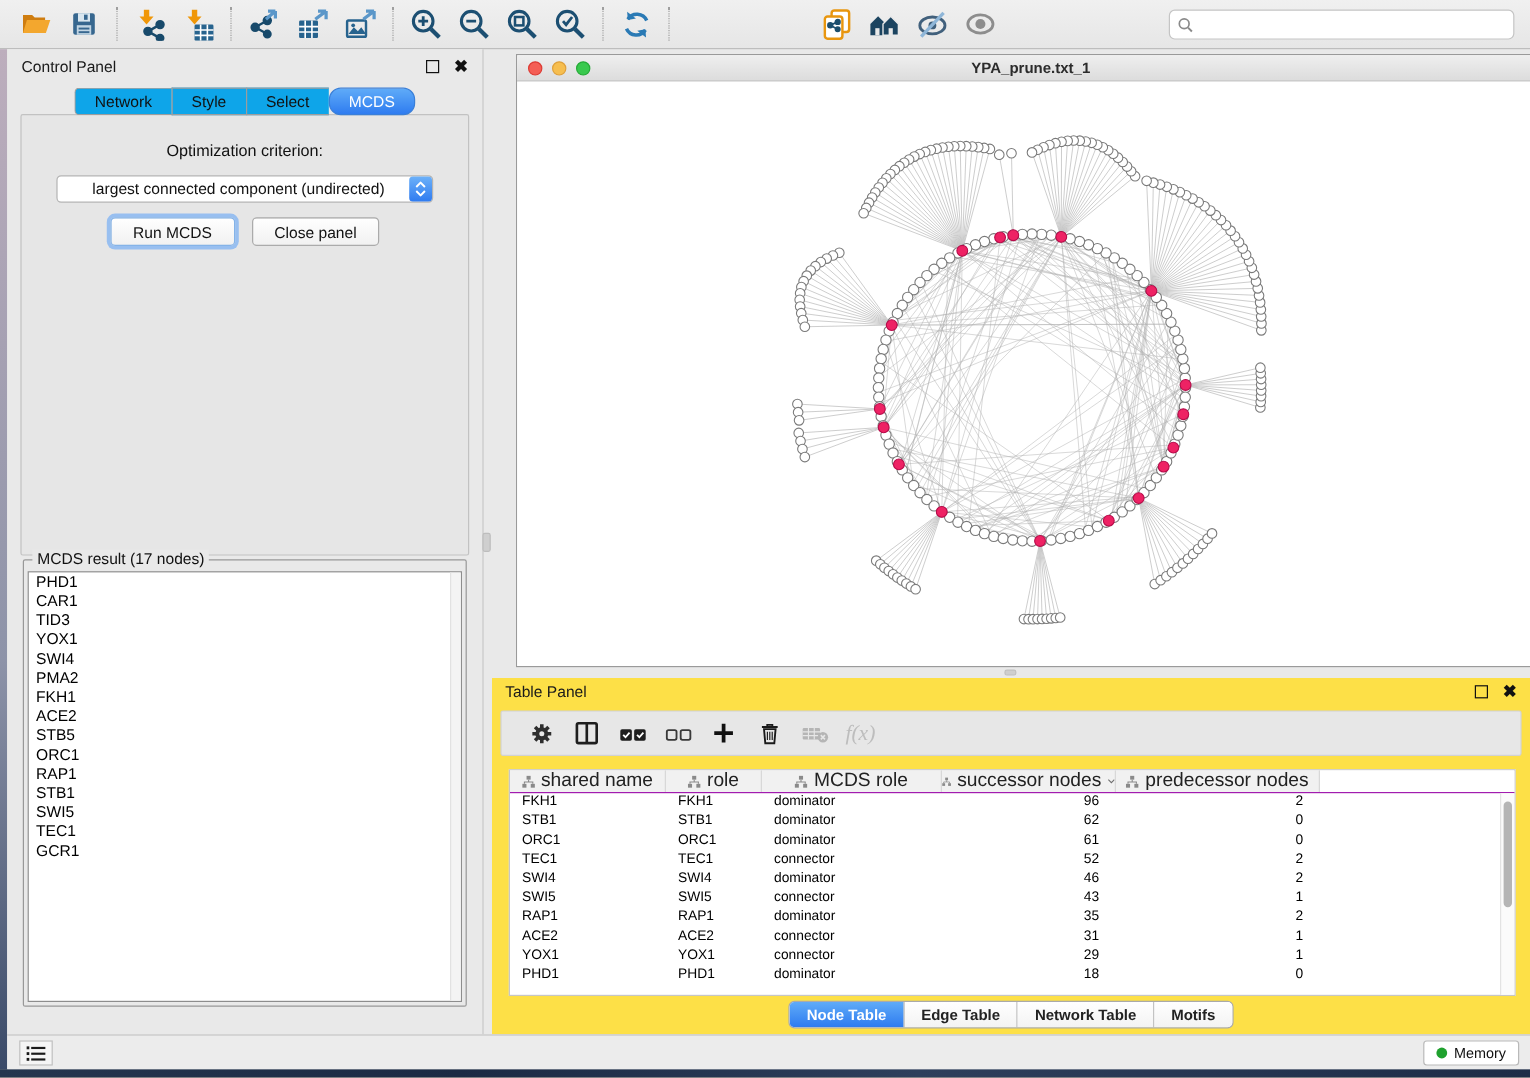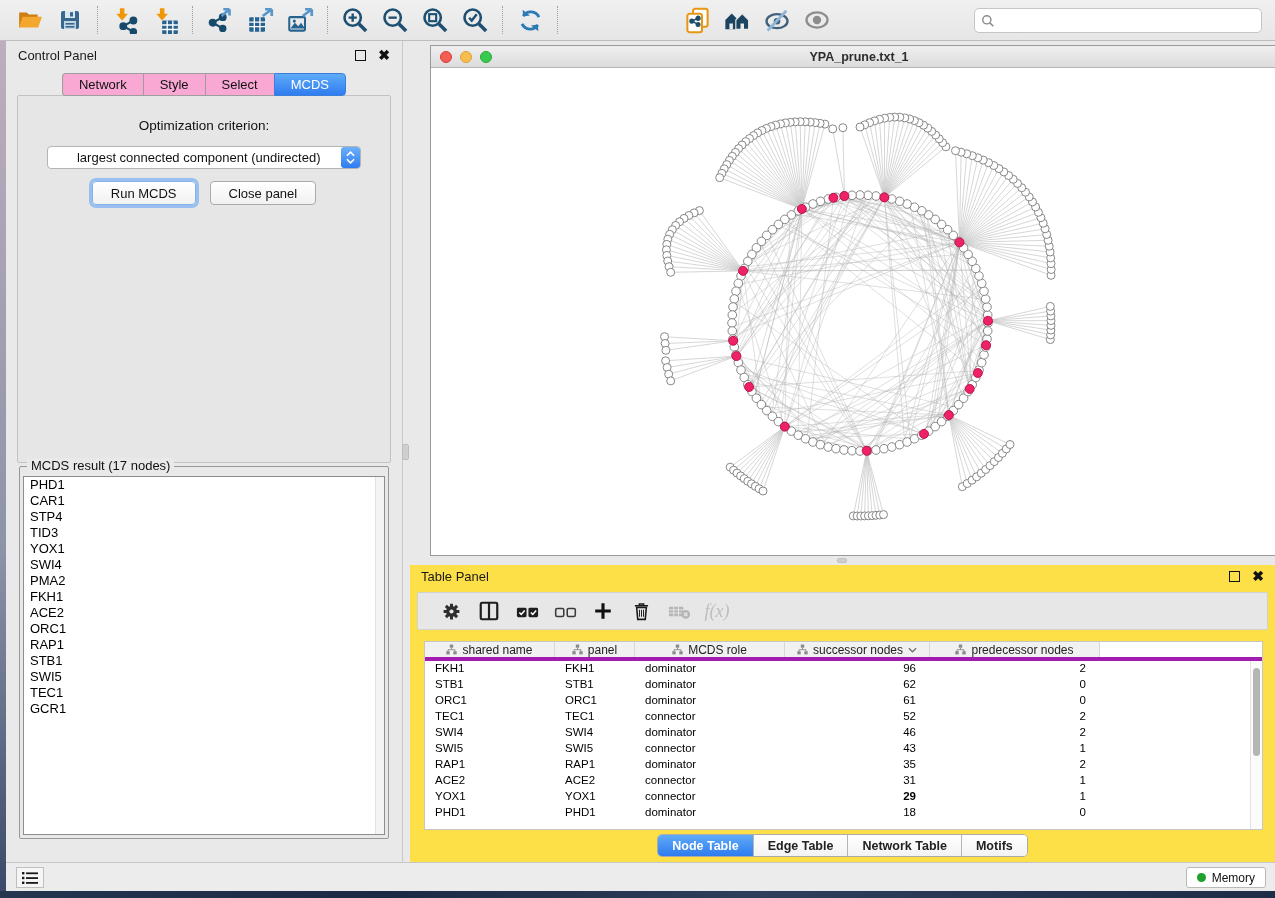--- a/index.html
+++ b/index.html
@@ -18,24 +18,24 @@
   .desk-left{position:absolute;left:0;top:41px;width:6px;height:850px;background:linear-gradient(#bdaebd,#8d93a8 60%,#3a4a68);}
   .desk-bottom{position:absolute;left:0;bottom:0;width:1275px;height:7px;background:linear-gradient(90deg,#25364f,#1b2a44 30%,#2e3f5c 60%,#1d2c47);}
 
   
   .cpanel{position:absolute;left:6px;top:41px;width:397px;height:821px;background:#e9e9e9;border-right:1px solid #c9c9c9;}
   .cp-title{height:28px;display:flex;align-items:center;padding:0 12px;font-size:13px;color:#1a1a1a;}
   .cp-title .t{flex:1;}
   .win-float{width:11px;height:11px;border:1.6px solid #111;display:inline-block;margin-right:12px;}
   .win-close{font-size:14px;font-weight:bold;color:#111;line-height:11px;}
   .cp-tabs{display:flex;justify-content:center;height:23px;margin-top:4px;position:relative;z-index:2;}
-  .cp-tab{background:#f9a8d4;border:1px solid #9d9d9d;border-right:none;padding:0 16px;font-size:13px;display:flex;align-items:center;color:#111;}
+  .cp-tab{background:#0ea5e9;border:1px solid #9d9d9d;border-right:none;padding:0 16px;font-size:13px;display:flex;align-items:center;color:#111;}
   .cp-tab:first-child{border-radius:4px 0 0 4px;}
   .cp-tab:last-child{border-right:1px solid #9d9d9d;border-radius:0 4px 4px 0;}
-  .cp-tab.active{background:linear-gradient(#5fabf8,#2f7cf0);color:#fff;border-color:#3a7fd8;}
+  .cp-tab.active{background:linear-gradient(#5fabf8,#2f7cf0);color:#fff;border-color:#3a7fd8;border-radius:10px;}
   .cp-body{position:absolute;left:11px;right:11px;top:54px;height:368px;background:#e6e6e6;border:1px solid #c2c2c2;border-radius:2px;text-align:center;}
   .opt-label{margin-top:22px;font-size:13.5px;color:#111;}
   .dropdown{margin:13px auto 0;width:314px;height:23px;background:#fff;border:1px solid #b4b4b4;border-radius:4px;display:flex;align-items:center;position:relative;}
   .dropdown .val{flex:1;font-size:13px;color:#111;padding-left:9px;text-align:center;white-space:nowrap;}
   .dd-spin{width:19px;height:21px;margin:0;border-radius:3px;background:linear-gradient(#6cb1f9,#2f7bf0);display:flex;flex-direction:column;align-items:center;justify-content:center;gap:1px;margin-right:0.5px;}
   .dd-spin svg{display:block;}
   .btn-row{margin-top:12px;display:flex;justify-content:center;gap:14px;}
   .btn{height:24px;padding:0 18px;background:linear-gradient(#ffffff,#f1f1f1);border:1px solid #ababab;border-radius:4px;font-size:13px;color:#111;display:flex;align-items:center;}
   .btn.focused{box-shadow:0 0 0 3px rgba(110,170,246,.65);border-color:#84b3e8;}
   .mcds-group{position:absolute;left:13px;right:13px;top:425px;height:373px;border:1px solid #989898;border-radius:2px;}
@@ -60,21 +60,21 @@
   .net-view{position:absolute;left:0;top:22px;right:0;bottom:0;background:#fff;overflow:hidden;}
 
   
   .tpanel{position:absolute;left:410px;top:565px;width:865px;height:297px;background:#fde047;}
   .tp-title{height:23px;display:flex;align-items:center;padding:0 11px;font-size:13px;color:#1a1a1a;}
   .tp-title .t{flex:1;}
   .tp-toolbar{margin:4px 7px 0 7px;height:38px;background:#e7e7e7;border:1px solid #d2d2d2;border-radius:2px;display:flex;align-items:center;padding:0 14px;gap:0;}
   .tp-tool{width:38px;height:32px;display:flex;align-items:center;justify-content:center;}
   .fx{font-family:"Liberation Serif",serif;font-style:italic;font-size:18px;color:#bdbdbd;}
   .dtable{position:absolute;left:14px;right:12px;top:76px;height:189px;background:#fff;border:1px solid #c6c6c6;}
-  .thead{display:flex;height:19px;border-bottom:4px solid #a21caf;font-size:12px;color:#222;}
+  .thead{display:flex;height:19px;border-bottom:1px solid #a21caf;font-size:16px;color:#222;}
   .th{background:#f1f1f1;border-right:1px solid #d8d8d8;display:flex;align-items:center;justify-content:center;gap:5px;overflow:hidden;white-space:nowrap;}
   .th.filler{background:#fff;border-right:none;flex:1;}
   .tbody{position:absolute;left:0;right:12px;top:19px;bottom:0;overflow:hidden;}
   .tr{display:flex;height:16px;font-size:11.5px;color:#000;}
   .td{padding:1px 10px 0 10px;overflow:hidden;white-space:nowrap;}
   .td.num{text-align:right;padding-right:14px;}
   .tscroll{position:absolute;right:0;top:19px;bottom:0;width:12px;background:#fbfbfb;border-left:1px solid #e3e3e3;}
   .tthumb{position:absolute;left:2px;right:2px;top:7px;height:88px;background:#b5b5b5;border-radius:5px;}
   .tp-tabs{position:absolute;left:0;right:0;bottom:5px;display:flex;justify-content:center;}
   .seg{display:flex;border:1px solid #aaaaaa;border-radius:5px;overflow:hidden;background:#fff;}
@@ -288,27 +288,27 @@
             <span>Close panel</span>
           </div>
       </div>
     </div>
     <div class="mcds-group">
       <div class="mcds-legend">MCDS result (17 nodes)</div>
       <div class="mcds-list" id="mcds-list">
         <div class="mcds-scroll"></div>
       <div class="mcds-item">PHD1</div>
           <div class="mcds-item">CAR1</div>
-          <div class="mcds-item">STP4</div>
           <div class="mcds-item">TID3</div>
           <div class="mcds-item">YOX1</div>
           <div class="mcds-item">SWI4</div>
           <div class="mcds-item">PMA2</div>
           <div class="mcds-item">FKH1</div>
           <div class="mcds-item">ACE2</div>
+          <div class="mcds-item">STB5</div>
           <div class="mcds-item">ORC1</div>
           <div class="mcds-item">RAP1</div>
           <div class="mcds-item">STB1</div>
           <div class="mcds-item">SWI5</div>
           <div class="mcds-item">TEC1</div>
           <div class="mcds-item">GCR1</div>
         </div>
     </div>
   </div>
 
@@ -1008,21 +1008,21 @@
           </div>
           <div class="th" style="width: 80px;">
             <svg width="11" height="11" viewBox="0 0 11 11">
               <g fill="#8a8a8a">
                 <rect x="3.8" y="0.5" width="3.4" height="3.2"></rect>
                 <rect x="0.3" y="7.2" width="3.4" height="3.2"></rect>
                 <rect x="7.3" y="7.2" width="3.4" height="3.2"></rect>
               </g>
               <path d="M5.5 3.7v2M2 7.2V5.7h7v1.5" stroke="#8a8a8a" fill="none" stroke-width="0.9"></path>
             </svg>
-            <span>panel</span>
+            <span>role</span>
           </div>
           <div class="th" style="width: 150px;">
             <svg width="11" height="11" viewBox="0 0 11 11">
               <g fill="#8a8a8a">
                 <rect x="3.8" y="0.5" width="3.4" height="3.2"></rect>
                 <rect x="0.3" y="7.2" width="3.4" height="3.2"></rect>
                 <rect x="7.3" y="7.2" width="3.4" height="3.2"></rect>
               </g>
               <path d="M5.5 3.7v2M2 7.2V5.7h7v1.5" stroke="#8a8a8a" fill="none" stroke-width="0.9"></path>
             </svg>
@@ -1109,21 +1109,21 @@
             <div class="td" style="width: 130px;">ACE2</div>
             <div class="td" style="width: 80px;">ACE2</div>
             <div class="td" style="width: 150px;">connector</div>
             <div class="td num" style="width: 145px;">31</div>
             <div class="td num" style="width: 170px;">1</div>
           </div>
           <div class="tr">
             <div class="td" style="width: 130px;">YOX1</div>
             <div class="td" style="width: 80px;">YOX1</div>
             <div class="td" style="width: 150px;">connector</div>
-            <div class="td num" style="width: 145px; font-weight: bold;">29</div>
+            <div class="td num" style="width: 145px;">29</div>
             <div class="td num" style="width: 170px;">1</div>
           </div>
           <div class="tr">
             <div class="td" style="width: 130px;">PHD1</div>
             <div class="td" style="width: 80px;">PHD1</div>
             <div class="td" style="width: 150px;">dominator</div>
             <div class="td num" style="width: 145px;">18</div>
             <div class="td num" style="width: 170px;">0</div>
           </div>
         </div>

